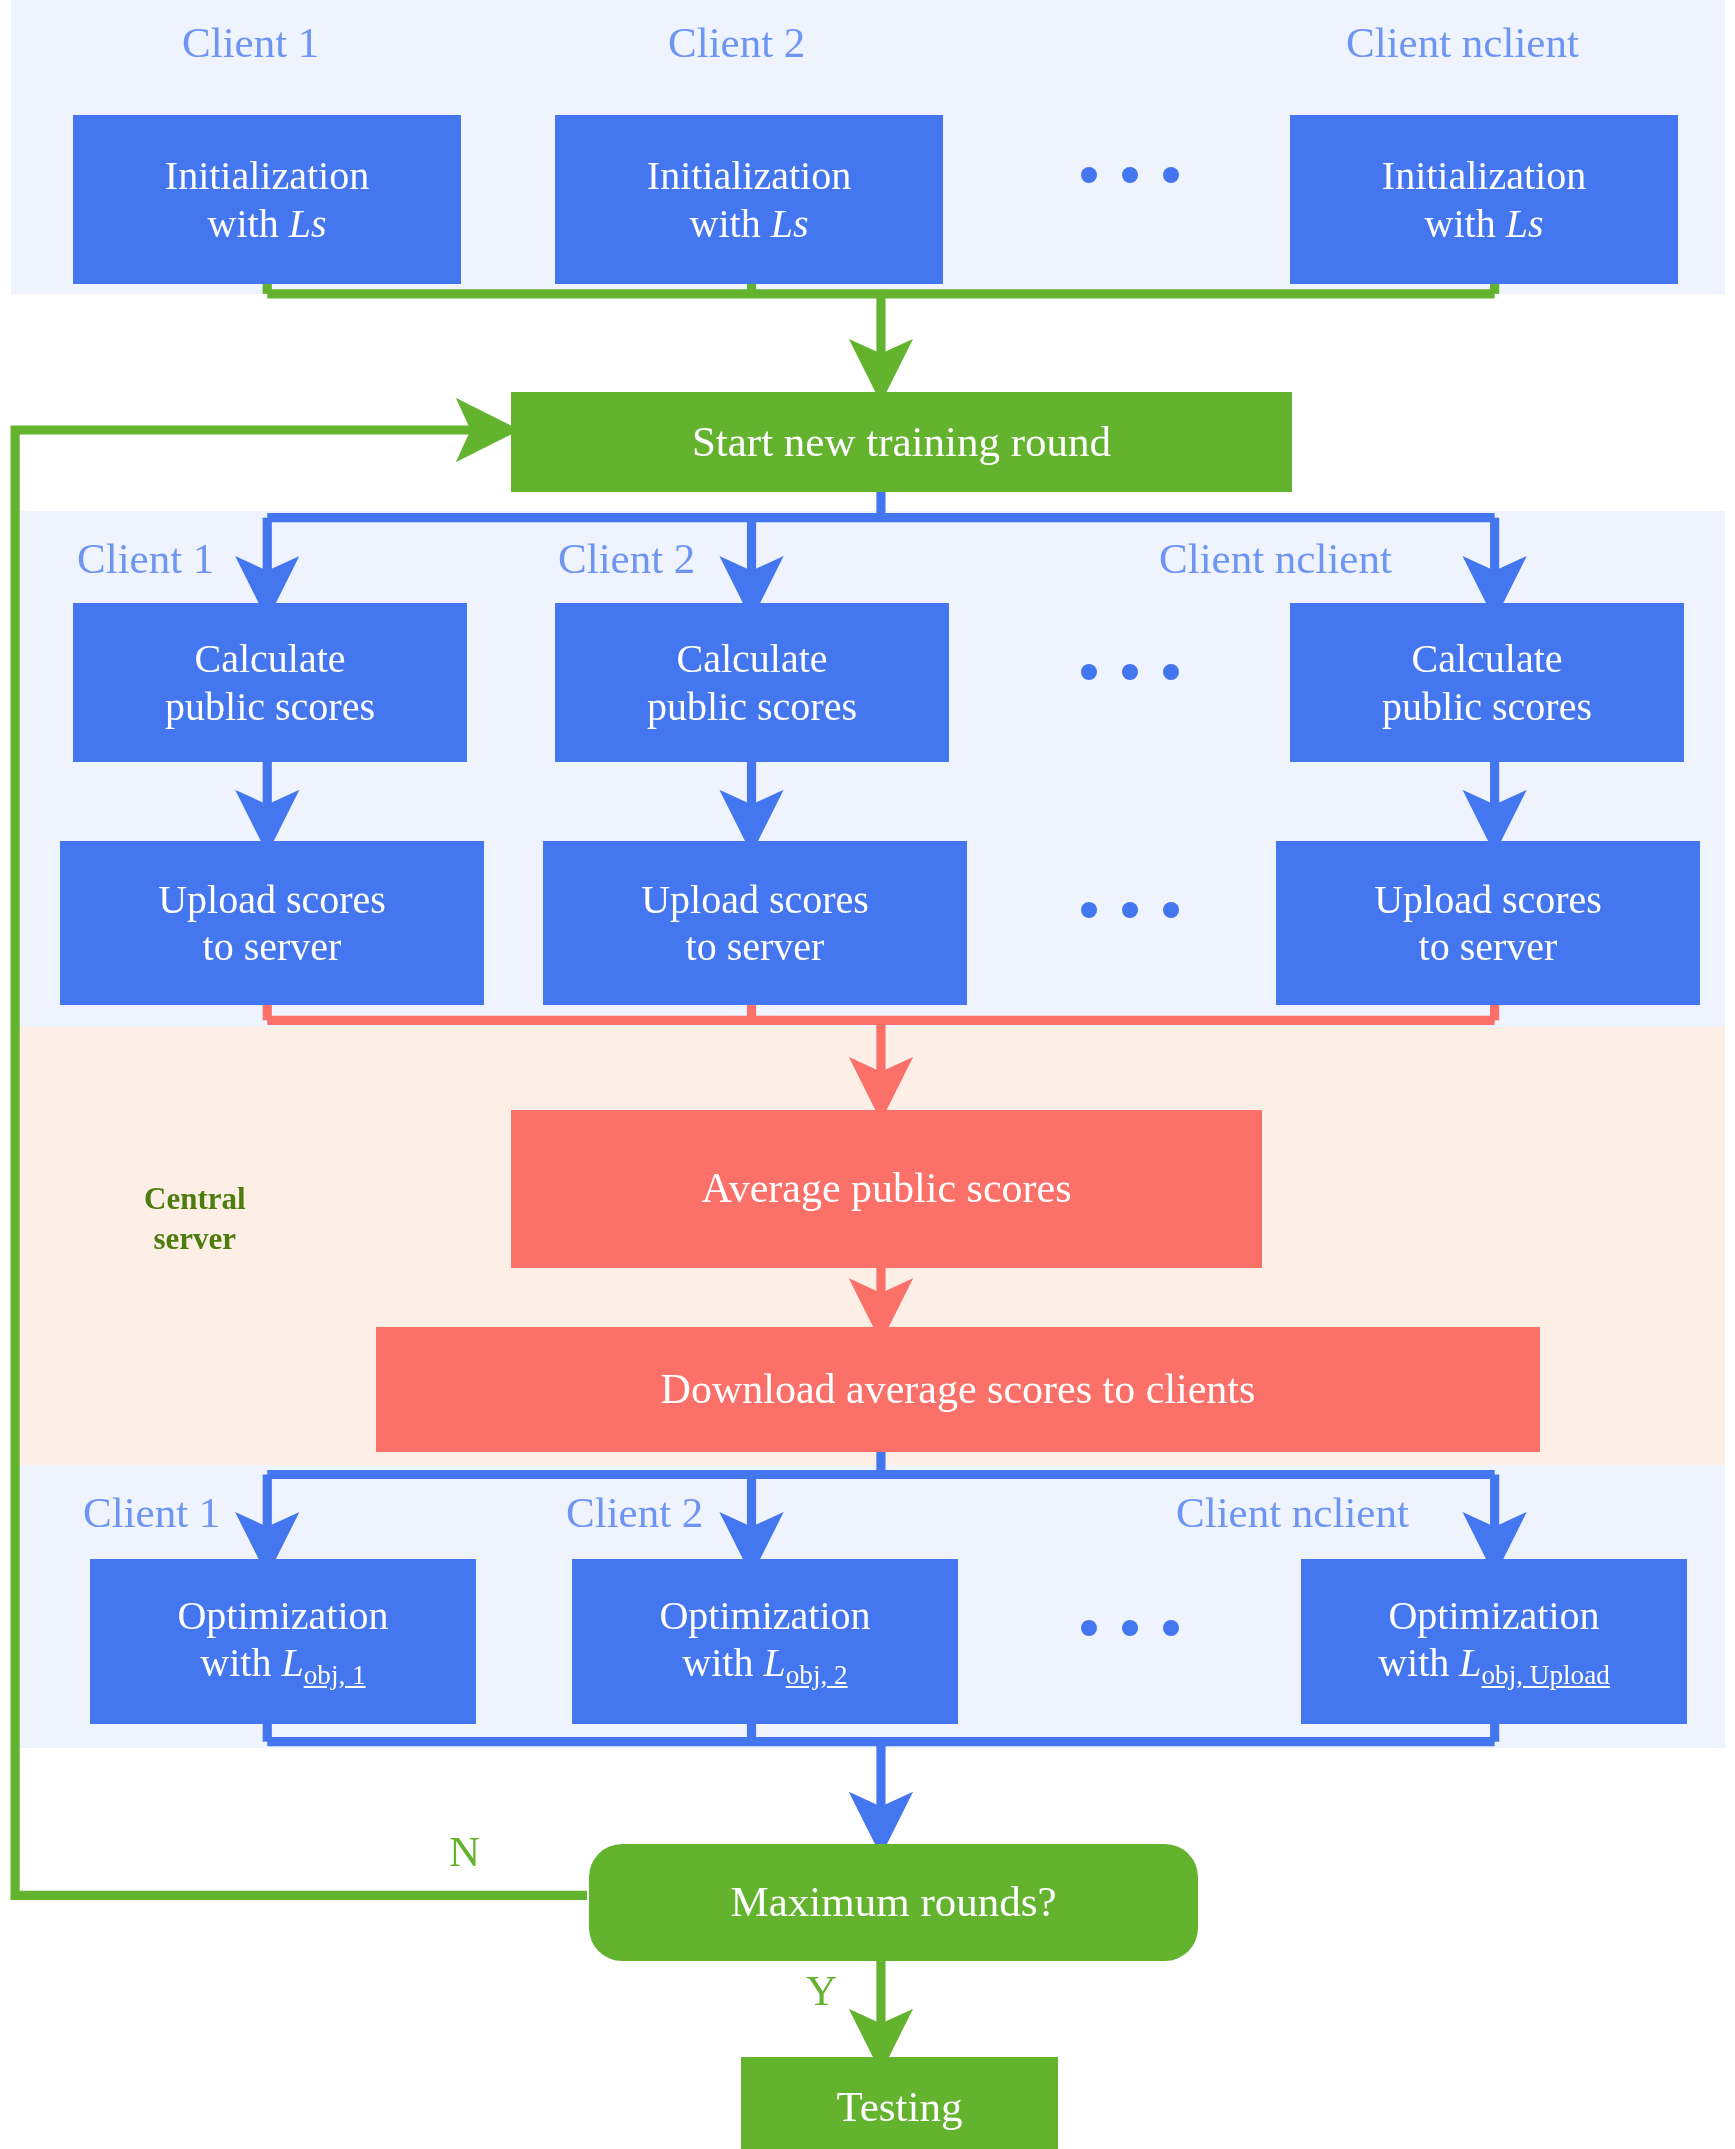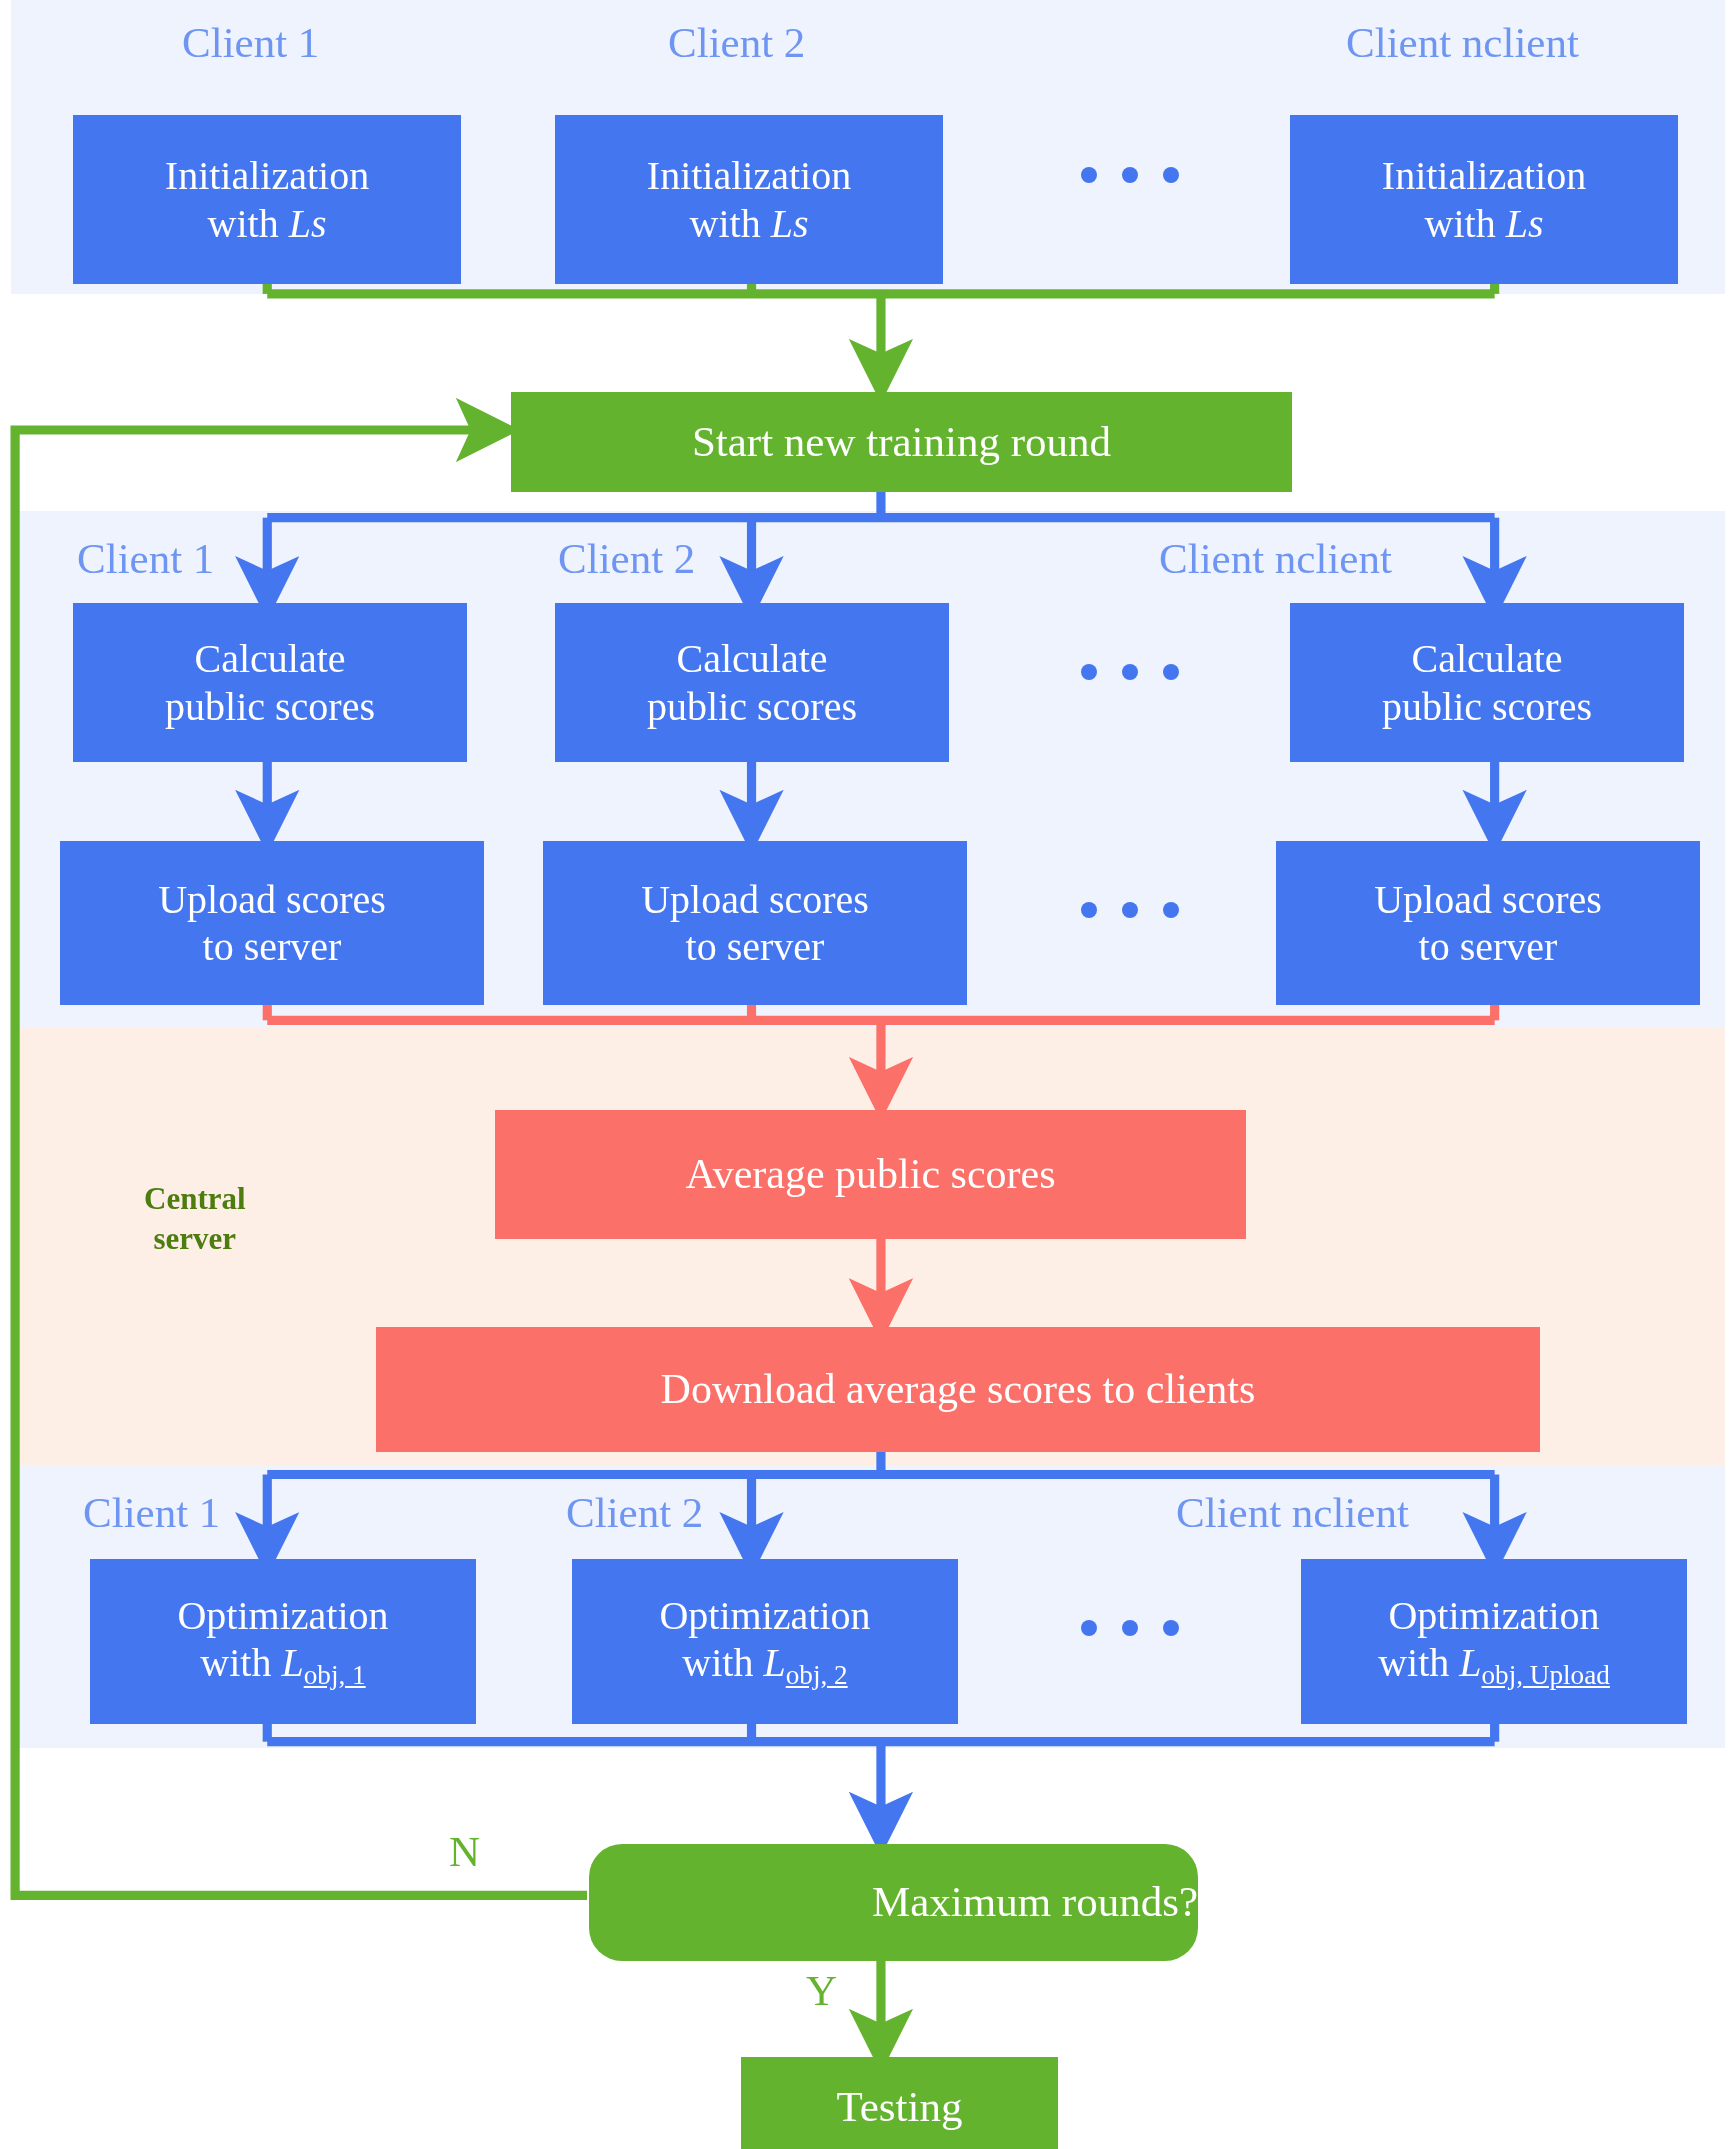--- a/index.html
+++ b/index.html
@@ -12,21 +12,21 @@
   #band-client-score  {left:11px;  top:511px;  width:1714px; height:516px;  background:#eef3fd;}
   #band-server        {left:11px;  top:1027px; width:1714px; height:438px;  background:#fdeee6;}
   #band-client-optim  {left:11px;  top:1465px; width:1714px; height:283px;  background:#eef3fd;}
 
   
   .node{position:absolute;display:flex;align-items:center;justify-content:center;
         text-align:center;color:#ffffff;line-height:1.18;box-sizing:border-box;margin-top:16px;}
   .node.blue{background:#4476f0;}
   .node.green{background:#63b32f;}
   .node.red{background:#fb7068;}
-  .node.rounded{border-radius:33px;justify-content:flex-end;}
+  .node.rounded{border-radius:33px;}
 
   
   .caption{position:absolute;color:#6e95f2;white-space:nowrap;}
 
   
   .dots{position:absolute;display:flex;gap:25px;align-items:center;}
   .dots i{display:block;width:16px;height:16px;border-radius:50%;background:#4476f0;}
 
   
   #wires{position:absolute;left:0;top:0;width:1736px;height:2150px;pointer-events:none;}
@@ -202,21 +202,21 @@
     <i></i>
     <i></i>
     <i></i>
   </div>
 
 <div class="caption" id="cap-server" style="left:144px;top:1179px;font-size:31px;color:#4d7c0f;line-height:1.3;text-align:center;font-weight:bold;">
   <span>Central</span><br>
   <span>server</span>
 </div>
 
-<div class="node red" id="avg-scores" style="left:495px;top:1094px;width:751px;height:129px;font-size:42px;">
+<div class="node red" id="avg-scores" style="left:511px;top:1094px;width:751px;height:158px;font-size:42px;">
   <span>Average public scores</span>
 </div>
 
 <div class="node red" id="download-scores" style="left:376px;top:1311px;width:1164px;height:125px;font-size:42px;">
   <span>Download average scores to clients</span>
 </div>
 
 <div class="caption" id="cap-opt-1" style="left:83px;top:1488px;font-size:43px;">Client 1</div>
 <div class="caption" id="cap-opt-2" style="left:566px;top:1488px;font-size:43px;">Client 2</div>
 <div class="caption" id="cap-opt-n" style="left:1176px;top:1488px;font-size:43px;">Client nclient</div>

